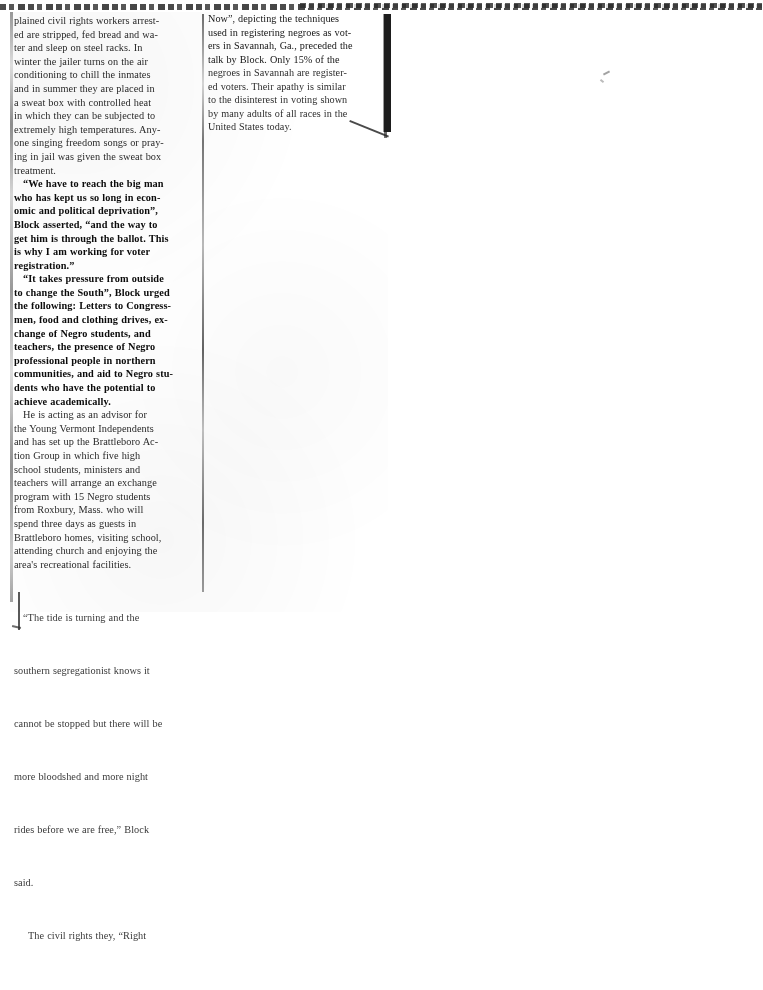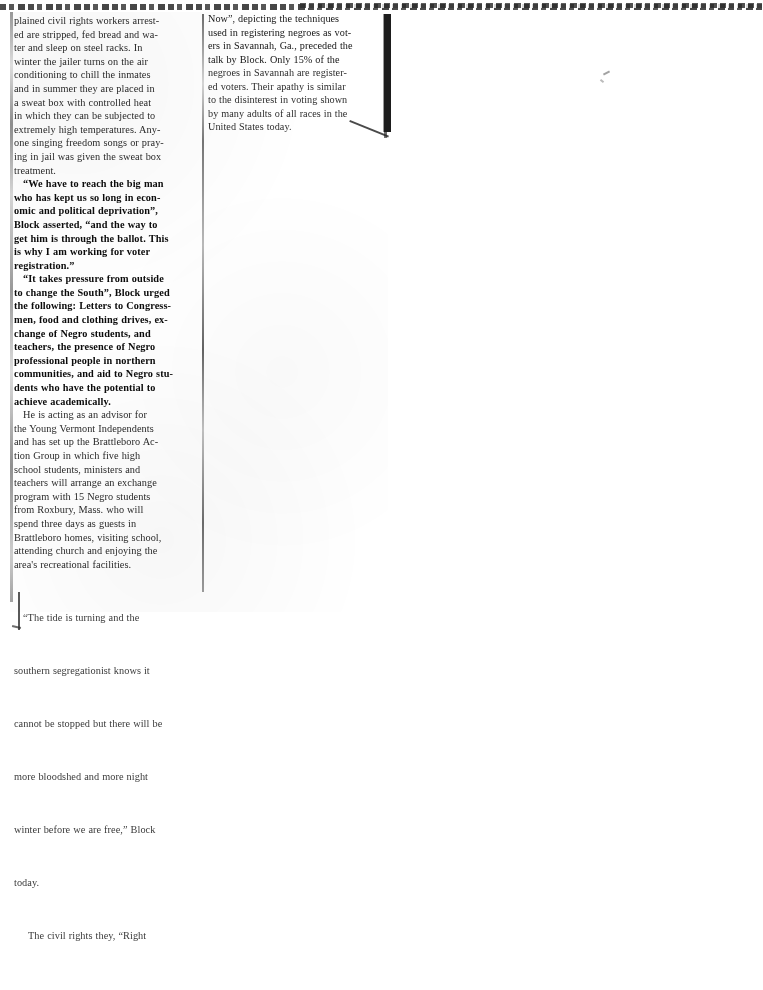--- a/index.html
+++ b/index.html
@@ -290,22 +290,22 @@
     <p class="light">from Roxbury, Mass. who will</p>
     <p class="light">spend three days as guests in</p>
     <p class="light">Brattleboro homes, visiting school,</p>
     <p class="light">attending church and enjoying the</p>
     <p class="light">area's recreational facilities.</p>
 
     <p class="faint indent">“The tide is turning and the</p>
     <p class="faint">southern segregationist knows it</p>
     <p class="faint">cannot be stopped but there will be</p>
     <p class="faint">more bloodshed and more night</p>
-    <p class="faint">winter before we are free,” Block</p>
-    <p class="faint">today.</p>
+    <p class="faint">rides before we are free,” Block</p>
+    <p class="faint">said.</p>
 
     <p class="faint" style="text-indent:14px">The civil rights they, “Right</p>
   </div>
 
   <div class="col col-right">
     <p class="dark">Now”, depicting the techniques</p>
     <p class="dark">used in registering negroes as vot-</p>
     <p class="dark">ers in Savannah, Ga., preceded the</p>
     <p class="dark">talk by Block. Only 15% of the</p>
     <p>negroes in Savannah are register-</p>

